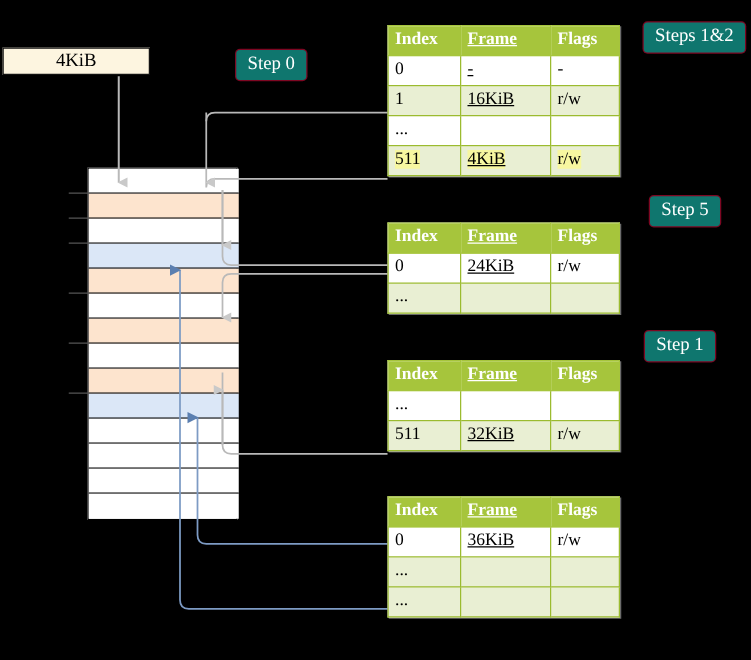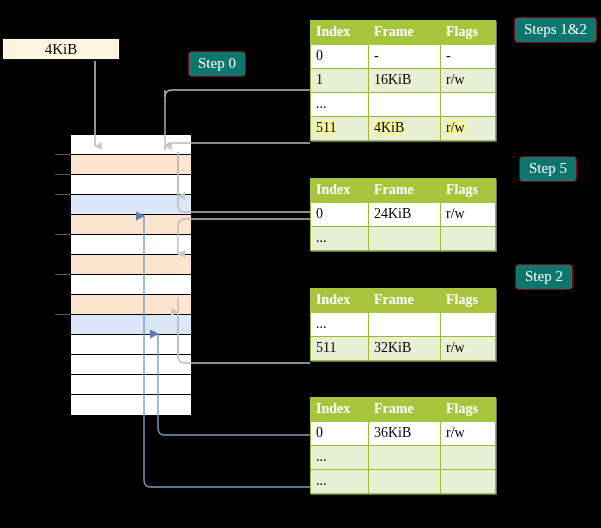--- a/index.html
+++ b/index.html
@@ -104,21 +104,21 @@
     background: #a6c53c;
     color: #ffffff;
     font-weight: bold;
     font-size: 14px;
     border: 1px solid #a6c53c;
   }
   .ptable tr.alt td { background: #e9efd3; }
   .ptable tr.plain td { background: #ffffff; }
   .ptable td.hl span.mark { background: #f7f7a0; }
   .col-index { width: 58px; margin-left: 36px; }
-  .col-frame { width: 72px; }
+  .col-frame { width: 72px; text-decoration: underline; }
   .col-flags { width: 55px; }
 
   
   #wires {
     position: absolute;
     left: 0; top: 0;
     width: 601px;
     height: 528px;
     pointer-events: none;
   }
@@ -183,24 +183,24 @@
 
     <path d="M178,298 L178,356 Q178,363 185,363 L310,363" stroke="#b9b9b9" stroke-width="1.4" fill="none"></path>
     <path d="M178,356 L178,312" stroke="#b9b9b9" stroke-width="1.4" fill="none" marker-end="url(#ag-up)"></path>
 
     <path d="M310,435 L165,435 Q158,435 158,428 L158,334" stroke="#7d9bc4" stroke-width="1.4" fill="none" marker-end="url(#ab-up)"></path>
 
     <path d="M310,487 L151,487 Q144,487 144,480 L144,216" stroke="#7d9bc4" stroke-width="1.4" fill="none" marker-end="url(#ab-up)"></path>
   </svg>
 
   <div id="badges">
-      <div class="badge" style="left: 189px; top: 40px; margin-top: 12px;">Step 0</div>
+      <div class="badge" style="left: 189px; top: 40px;">Step 0</div>
       <div class="badge" style="left: 515px; top: 18px;">Steps 1&amp;2</div>
       <div class="badge" style="left: 520px; top: 157px;">Step 5</div>
-      <div class="badge" style="left: 516px; top: 265px;">Step 2</div>
+      <div class="badge" style="left: 516px; top: 265px;">Step 1</div>
     </div>
   <div id="tables">
       <table class="ptable" style="left: 310px; top: 20px;">
         <thead>
           <tr>
             <th class="col-index">Index</th>
             <th class="col-frame">Frame</th>
             <th class="col-flags">Flags</th>
           </tr>
         </thead>

